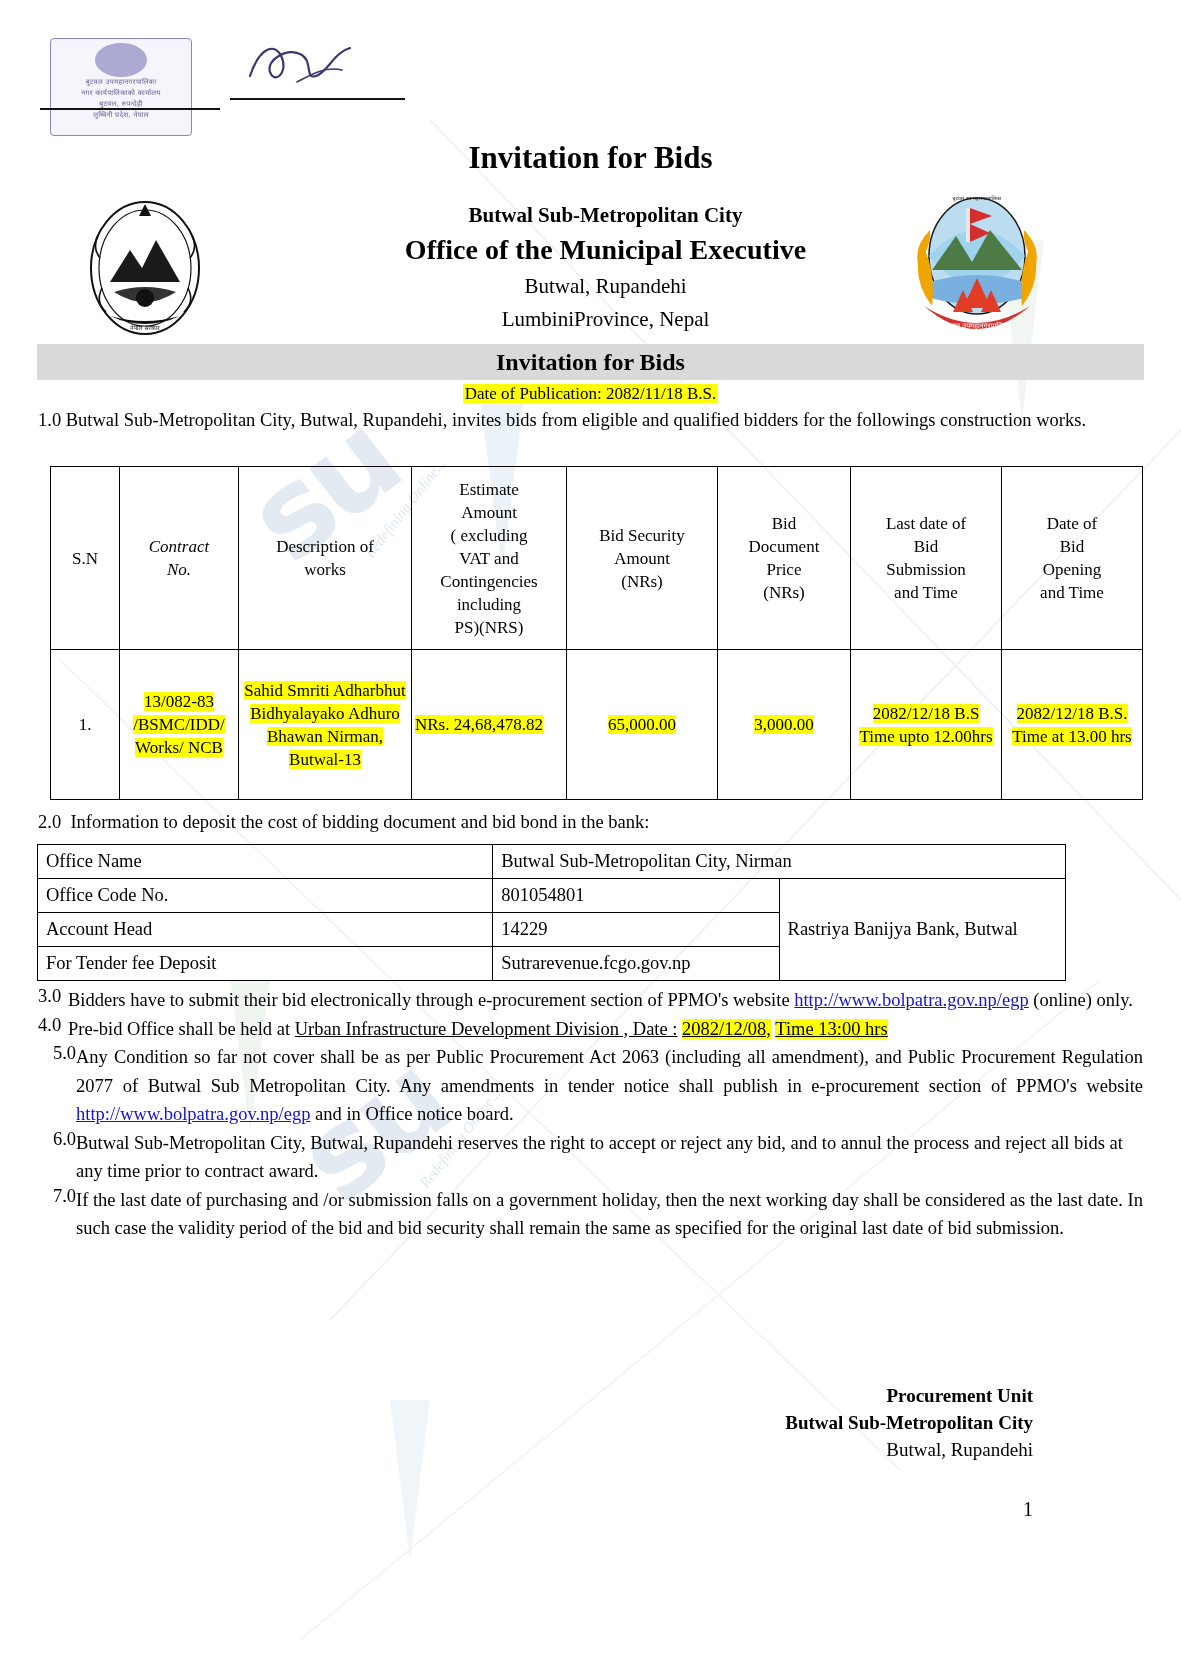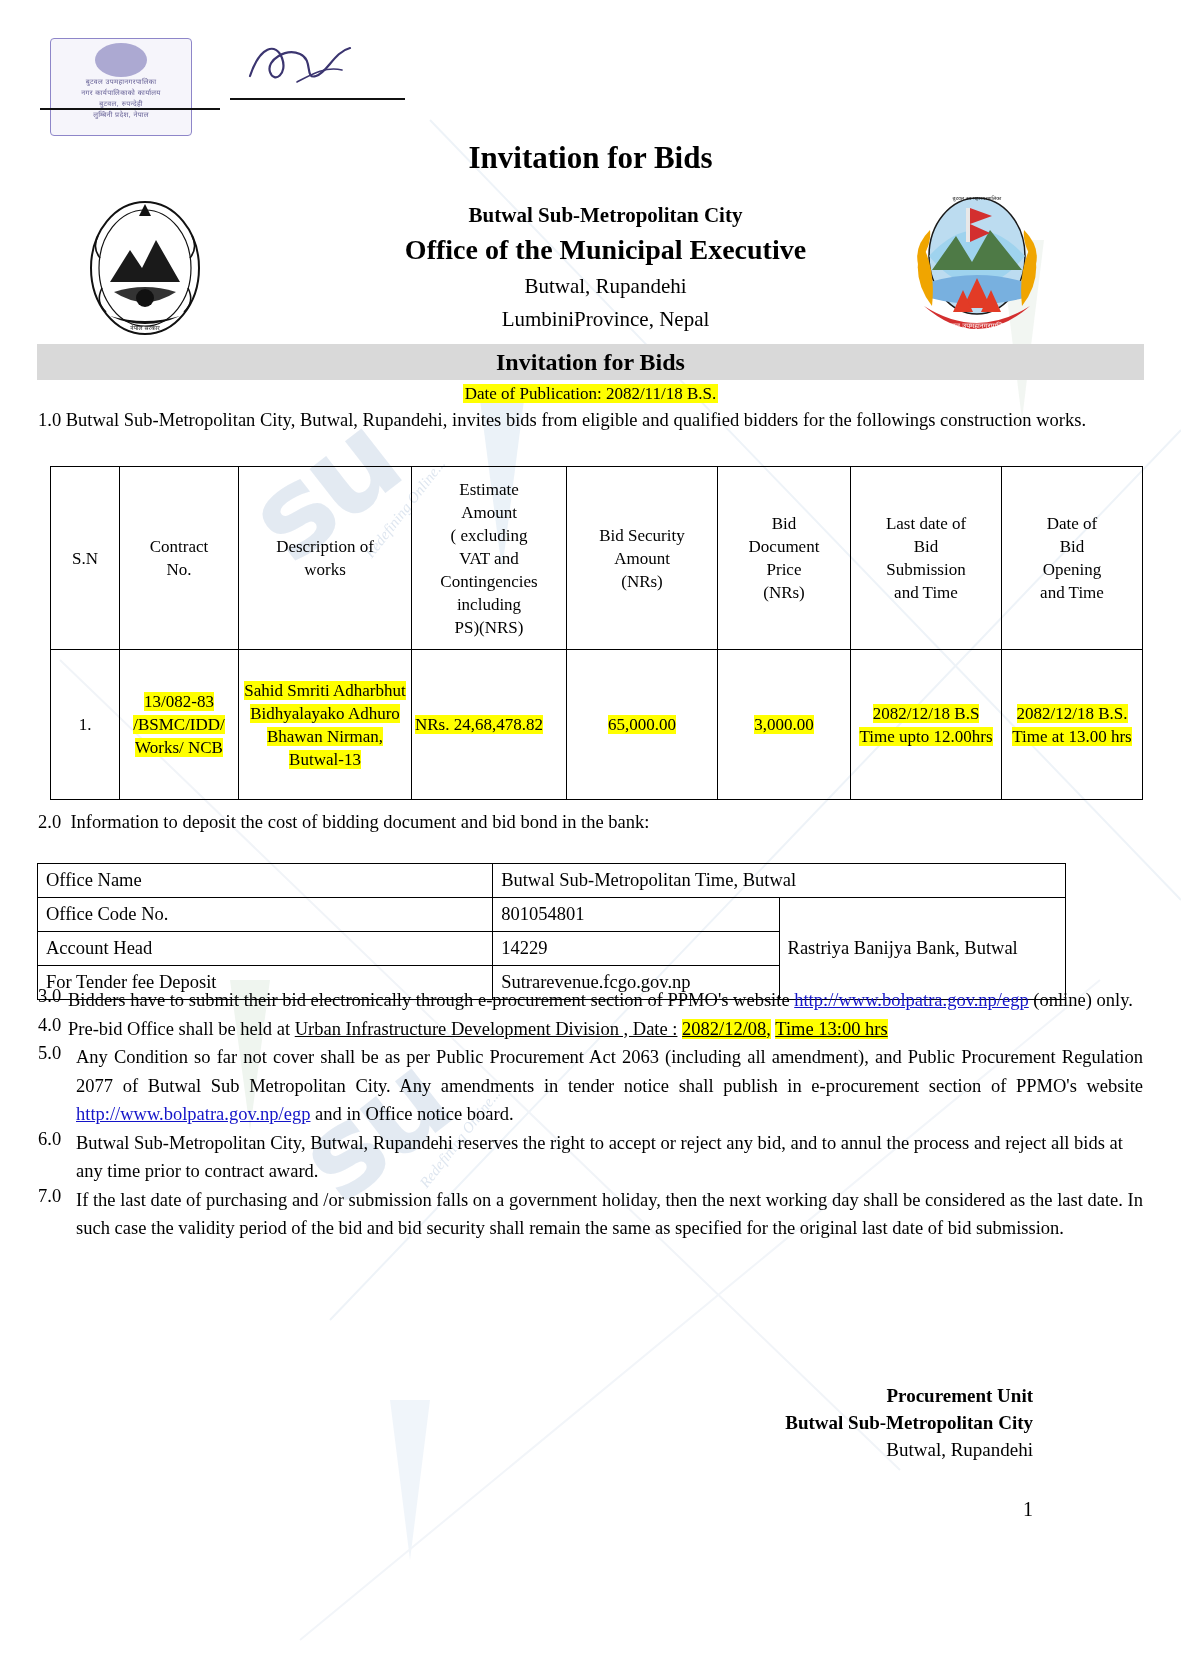--- a/index.html
+++ b/index.html
@@ -175,21 +175,21 @@
     border: 1px solid #000;
     text-align: center;
     vertical-align: middle;
     padding: 2px 3px;
     line-height: 23px;
   }
   table.main-tbl th { font-weight: normal; height: 178px; }
   table.main-tbl td { height: 145px; vertical-align: middle; }
   .hl { background: #ffff00; }
   .cell-sn { width: 62px; }
-  .cell-contract { width: 112px; }
+  .cell-contract { width: 112px; font-style: italic; }
   .cell-desc { width: 166px; }
   .cell-est { width: 148px; }
   .cell-sec { width: 144px; }
   .cell-price { width: 126px; }
   .cell-last { width: 144px; }
   .cell-open { width: 134px; }
   .td-top { vertical-align: top; padding-top: 6px; }
 
   
   .para2 {
@@ -197,21 +197,20 @@
     left: 38px; top: 812px;
     font-size: 18.5px;
   }
   table.bank-tbl {
     position: absolute;
     left: 37px; top: 844px;
     width: 1029px;
     border-collapse: collapse;
     font-size: 18.5px;
     table-layout: fixed;
-    margin-top: 19px;
   }
   table.bank-tbl td {
     border: 1px solid #000;
     padding: 5px 8px;
     height: 23px;
     vertical-align: middle;
   }
   .bank-label { width: 300px; }
   .bank-value { width: 382px; }
   .bank-right { text-align: left; padding-left: 14px; }
@@ -228,21 +227,21 @@
   }
   .li-num {
     flex: 0 0 auto;
     white-space: nowrap;
   }
   .li-body {
     flex: 1 1 auto;
     line-height: 28.5px;
   }
   .num-w1 { width: 30px; }
-  .num-w2 { width: 38px; }
+  .num-w2 { width: 38px; text-align: right; }
   .just { text-align: justify; text-align-last: left; }
   a.lnk, .lnk {
     color: #1414c8;
     text-decoration: underline;
   }
   .bld-u { font-weight: normal; text-decoration: underline; }
 
   
   .sig-block {
     position: absolute;
@@ -428,21 +427,21 @@
         </tr>
       </tbody>
     </table>
 
     <div class="para2"><span>2.0</span>&nbsp;&nbsp;<span>Information to deposit the cost of bidding document and bid bond in the bank:</span></div>
 
     <table class="bank-tbl">
       <tbody>
         <tr>
           <td class="bank-label">Office Name</td>
-          <td class="bank-value" colspan="2">Butwal Sub-Metropolitan Time, Butwal</td>
+          <td class="bank-value" colspan="2">Butwal Sub-Metropolitan City, Nirman</td>
         </tr>
         <tr>
           <td class="bank-label">Office Code No.</td>
           <td class="bank-value">801054801</td>
           <td class="bank-right" rowspan="3">Rastriya Banijya Bank, Butwal</td>
         </tr>
         <tr>
           <td class="bank-label">Account Head</td>
           <td class="bank-value">14229</td>
         </tr>

